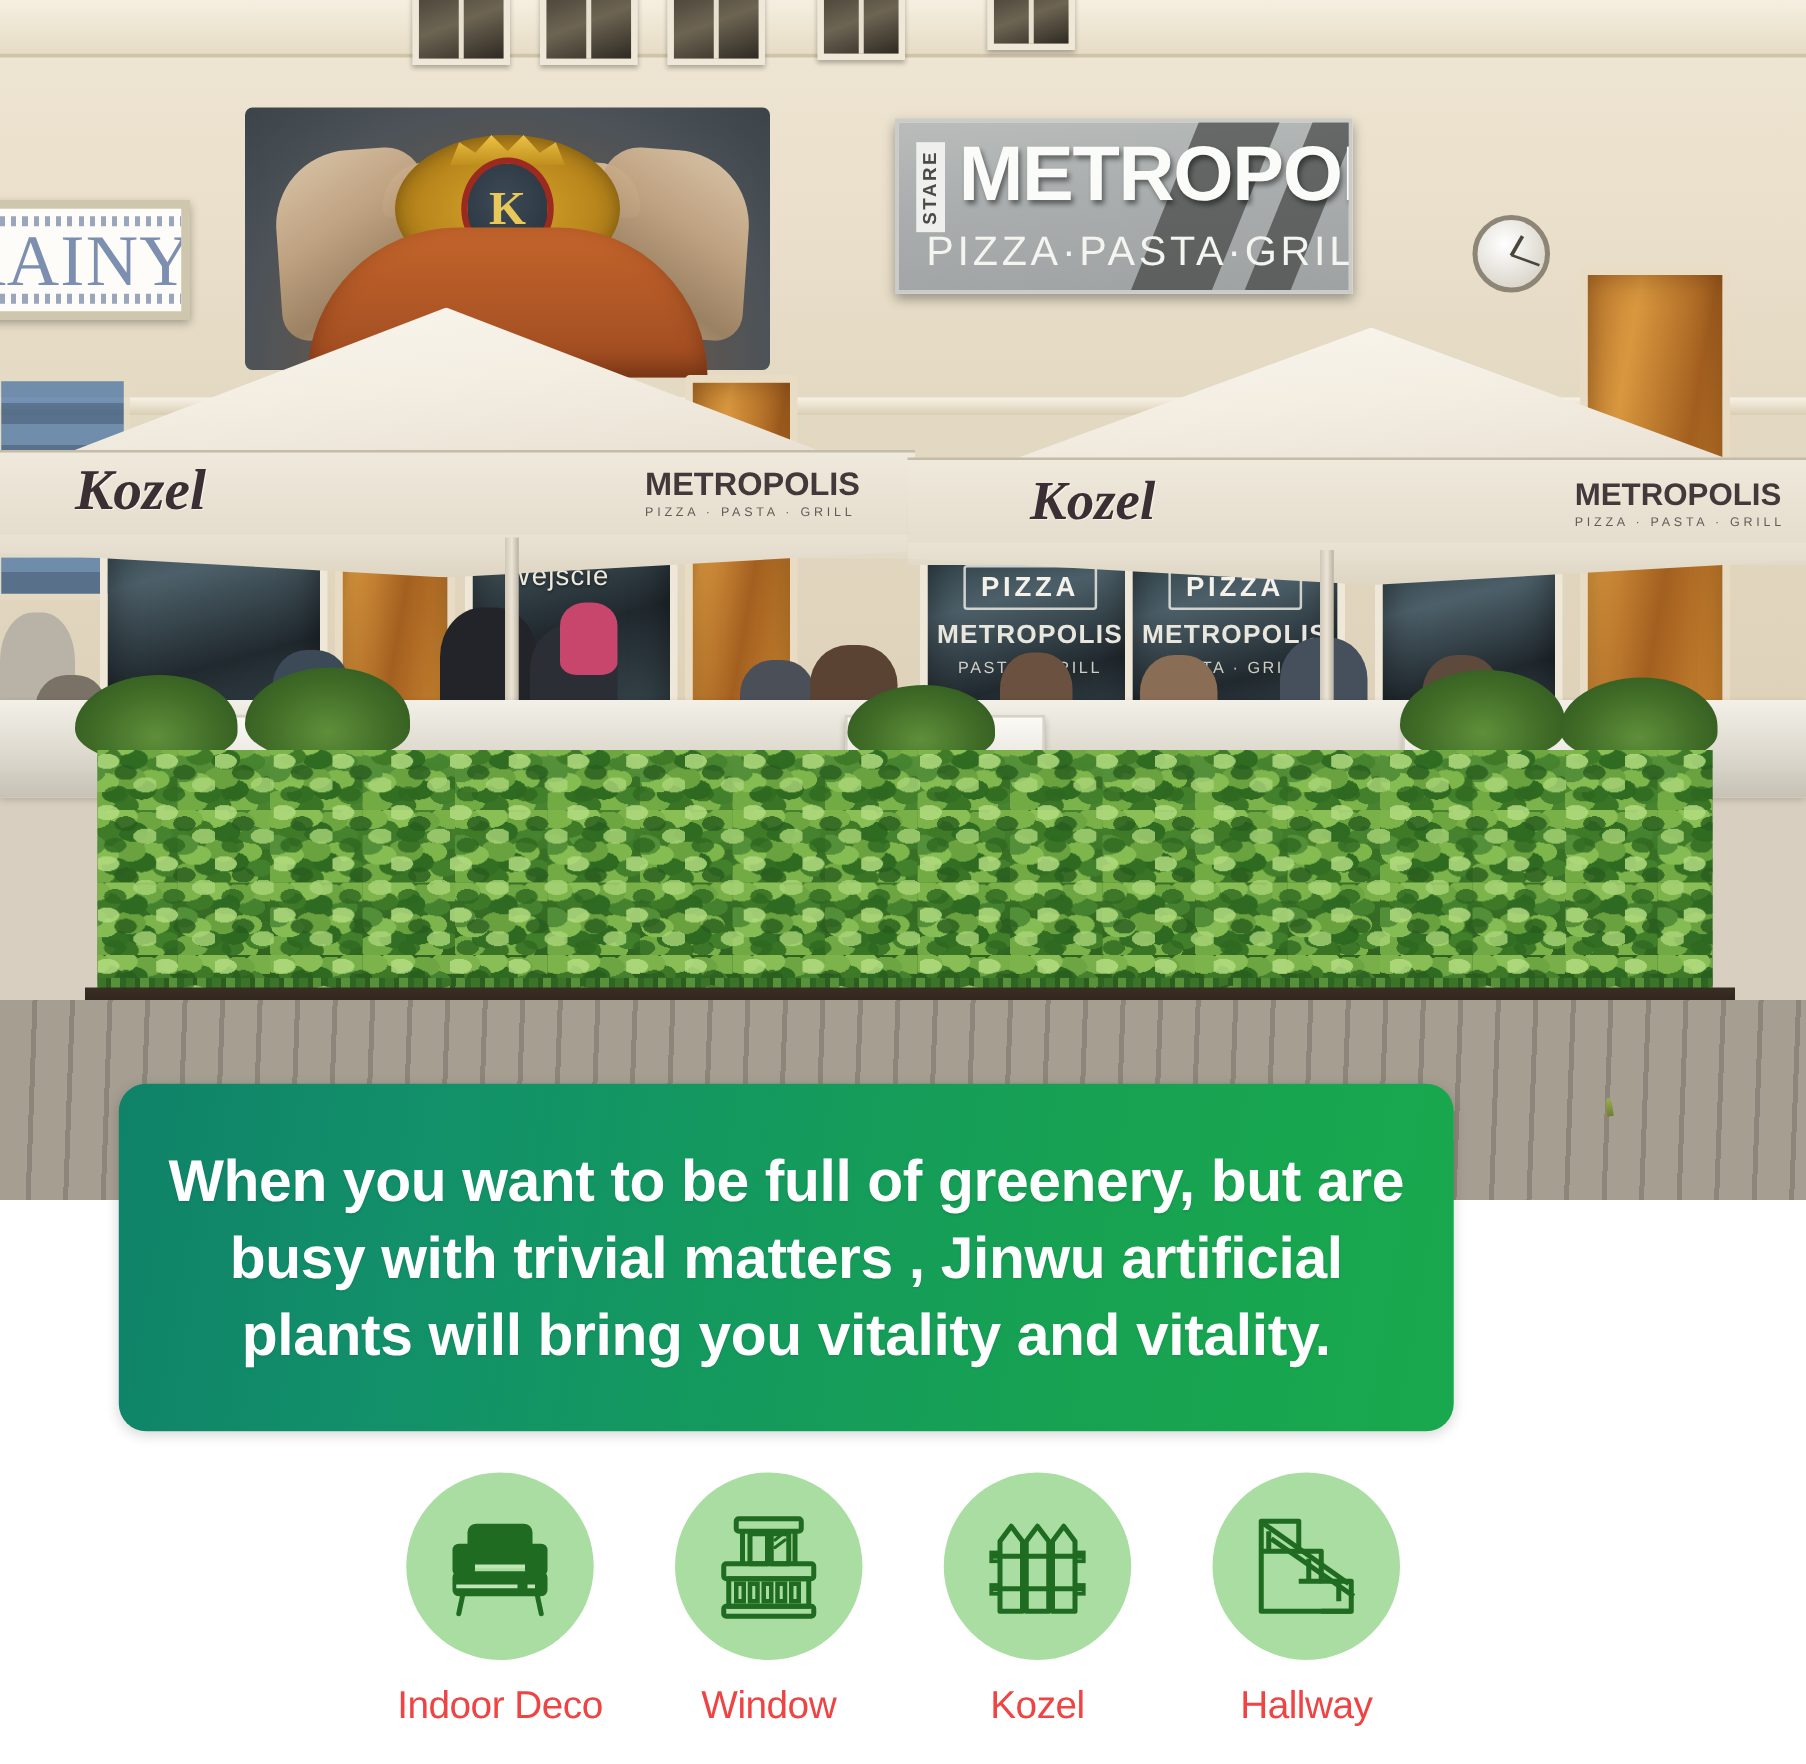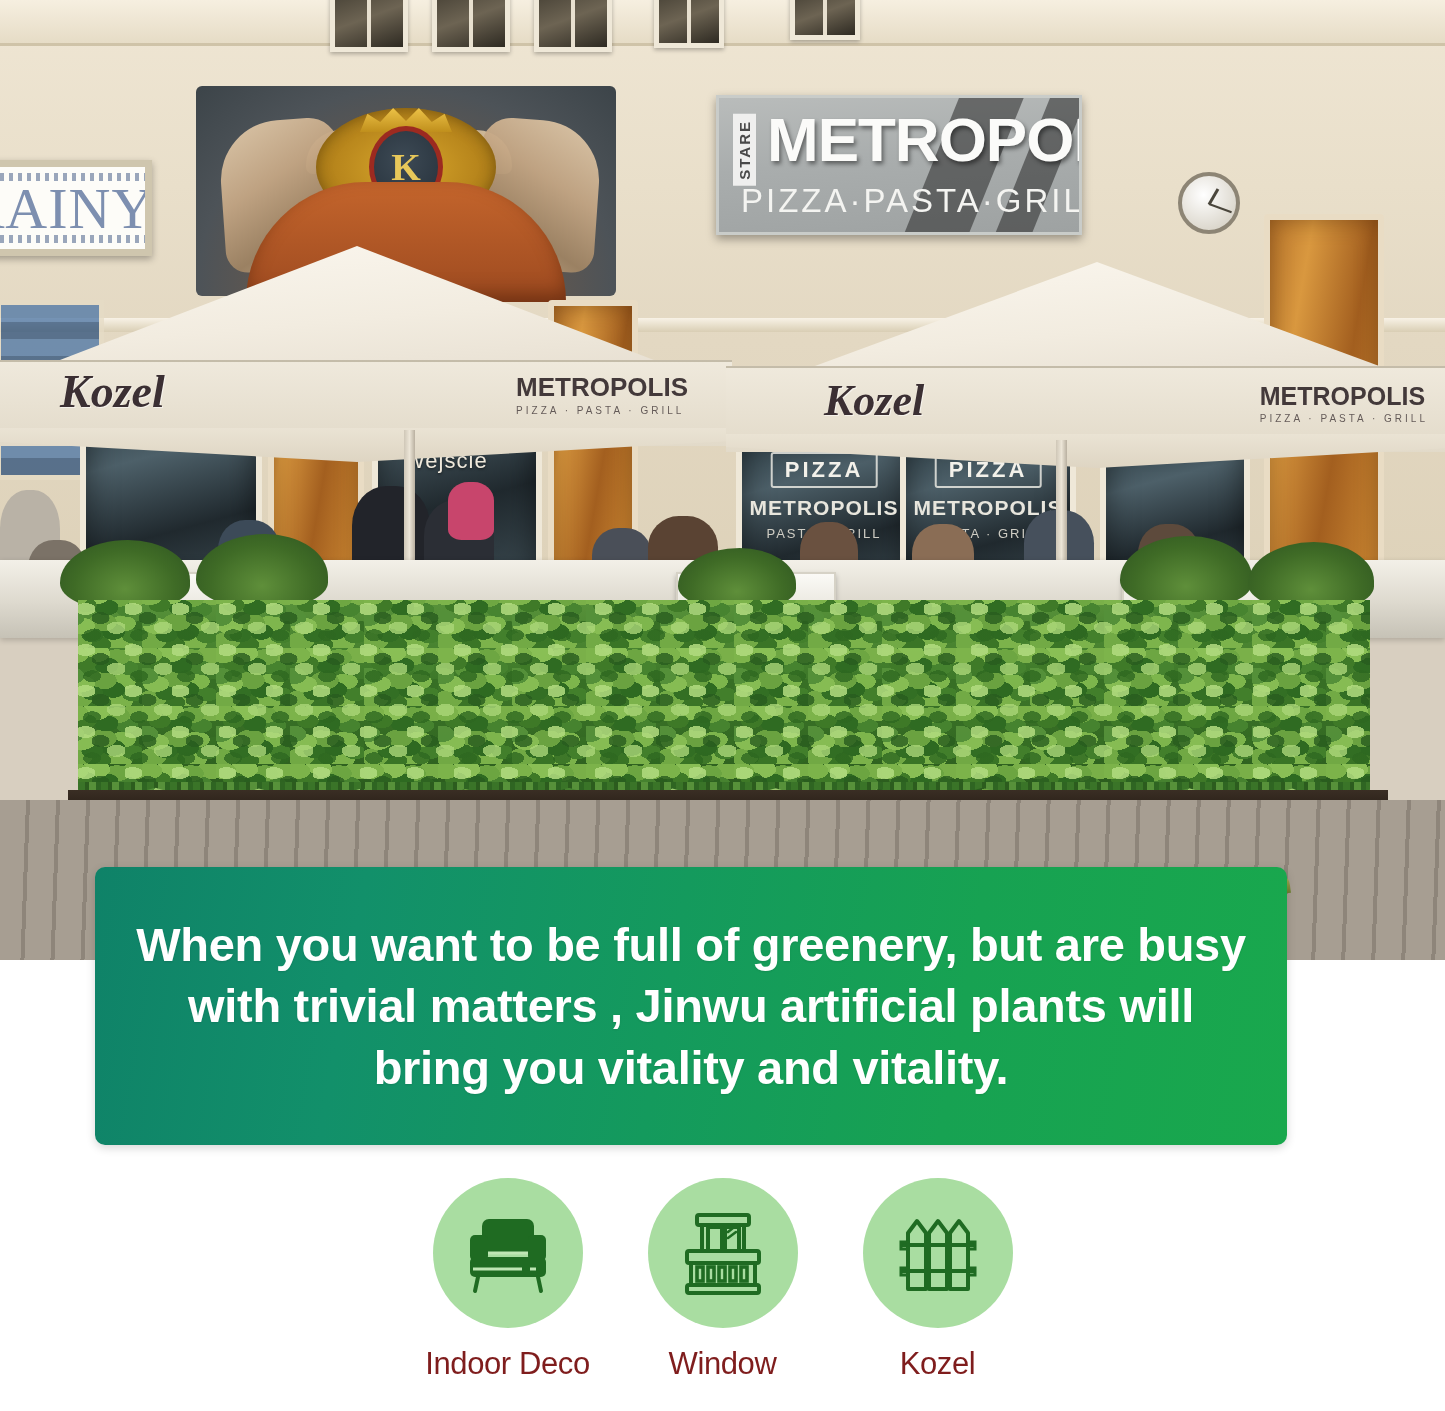--- a/index.html
+++ b/index.html
@@ -348,22 +348,22 @@
   .grass-tuft {
     position:absolute; width:5px; height:15px;
     background: linear-gradient(180deg,#9fae52,#6d7f32);
     border-radius: 50% 50% 0 0;
     transform-origin: bottom center;
   }
 
   
   .banner {
     position:absolute;
-    left:95px; top:867px; width:1192px; height:278px;
-    border-radius: 10px;
+    left:95px; top:867px; width:1068px; height:278px;
+    border-radius: 22px;
     background: linear-gradient(100deg, #0f8268 0%, #12906a 22%, #149a5d 48%, #17a252 72%, #19a84d 100%);
     display:flex; align-items:center; justify-content:flex-start;
     box-shadow: 0 3px 10px rgba(0,0,0,.16);
     z-index: 5;
   }
   .banner-text {
     color:#ffffff;
     font-family:"Liberation Sans", sans-serif;
     font-weight:bold;
     font-size:47px;
@@ -388,21 +388,21 @@
   .use-circle {
     width:150px; height:150px; border-radius:50%;
     background:#a9dda1;
     display:flex; align-items:center; justify-content:center;
   }
   .use-circle svg { display:block; }
   .use-label {
     margin-top:18px;
     font-family:"Liberation Sans", sans-serif;
     font-size:31px;
-    color:#7f1d1d;
+    color:#ef4444;
     letter-spacing:-0.4px;
     white-space:nowrap;
     text-align:right;
   }
 </style>
 </head>
 <body>
 
 <div class="page">
 
@@ -615,15 +615,29 @@
             <rect x="11" y="37" width="7" height="7"></rect>
             <rect x="78" y="37" width="7" height="7"></rect>
             <rect x="11" y="63" width="7" height="7"></rect>
             <rect x="78" y="63" width="7" height="7"></rect>
           </g>
         </svg>
       </div>
       <div class="use-label">Kozel</div>
     </div>
 
+    <div class="use-item">
+      <div class="use-circle">
+        <svg width="96" height="96" viewBox="0 0 96 96">
+          <g fill="none" stroke="#1f6b22" stroke-width="4" stroke-linejoin="round">
+            <path d="M12 84 V12 h30 v24 h18 v24 h24 v24 Z"></path>
+            <path d="M12 36 H42 M42 60 H60 M60 84 H84"></path>
+            <path d="M14 14 L82 62"></path>
+            <path d="M20 26 L86 72"></path>
+            <path d="M18 20 V36 M50 42 V60 M74 58 V76"></path>
+          </g>
+        </svg>
+      </div>
+      <div class="use-label">Hallway</div>
+    </div>
 
   </div>
 </div>
 
 </body></html>

